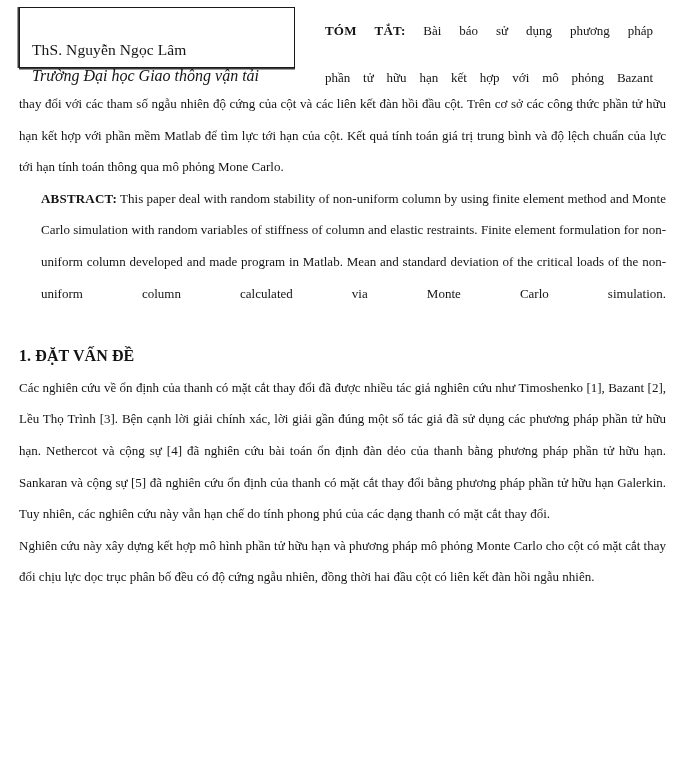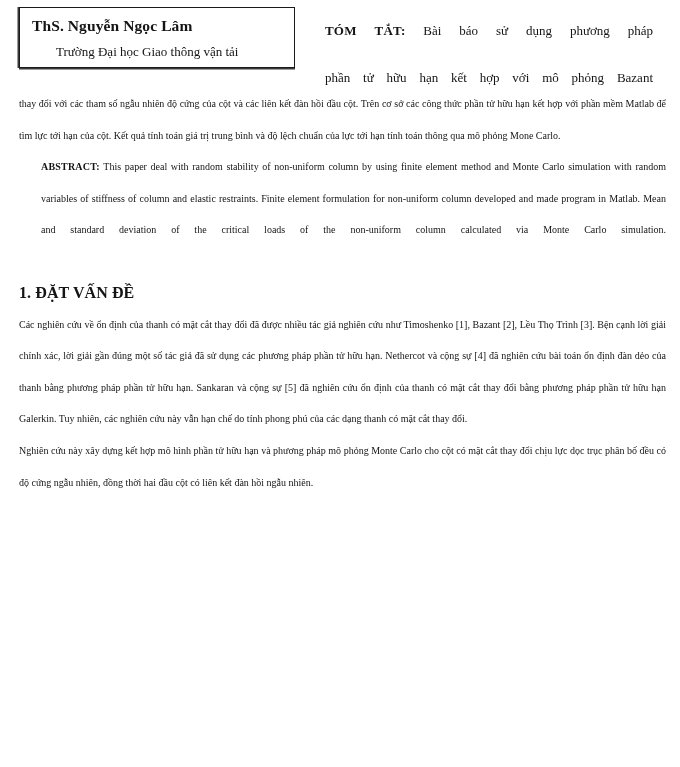--- a/index.html
+++ b/index.html
@@ -33,31 +33,32 @@
     left: 19px;
     top: 7px;
     width: 276px;
     height: 61px;
     box-sizing: border-box;
     border: 1.6px solid #1a1a1a;
     box-shadow: -1.5px 0 0 #3a3a3a, 0 1.5px 0 #3a3a3a;
     padding: 5px 10px 0 12px;
   }
   .author-name {
-    font-weight: bold;
+    font-weight: normal;
     font-size: 15.5px;
     line-height: 26px;
     letter-spacing: .1px;
     white-space: nowrap;
+    margin-top: 24px;
   }
   .author-affil {
-    font-size: 13px;
+    font-style: italic;
+    font-size: 16px;
     line-height: 26px;
     white-space: nowrap;
-    margin-left: 24px;
   }
 
   .abs-head-col {
     position: absolute;
     left: 310px;
     top: 0px;
     width: 358px;
   }
   .abs-head-col p {
     margin: 15px;
@@ -74,21 +75,21 @@
     letter-spacing: .2px;
   }
 
   
   .flow {
     margin: 0;
     padding: 0 14px 0 19px;
   }
   .flow p {
     margin: 0;
-    font-size: 10px;
+    font-size: 13px;
     line-height: 31.6px;
     text-align: justify;
     text-align-last: left;
   }
   .flow p.just-all {
     text-align-last: justify;
     margin-left: 22px;
   }
   .gap-line {
     height: 31px;

